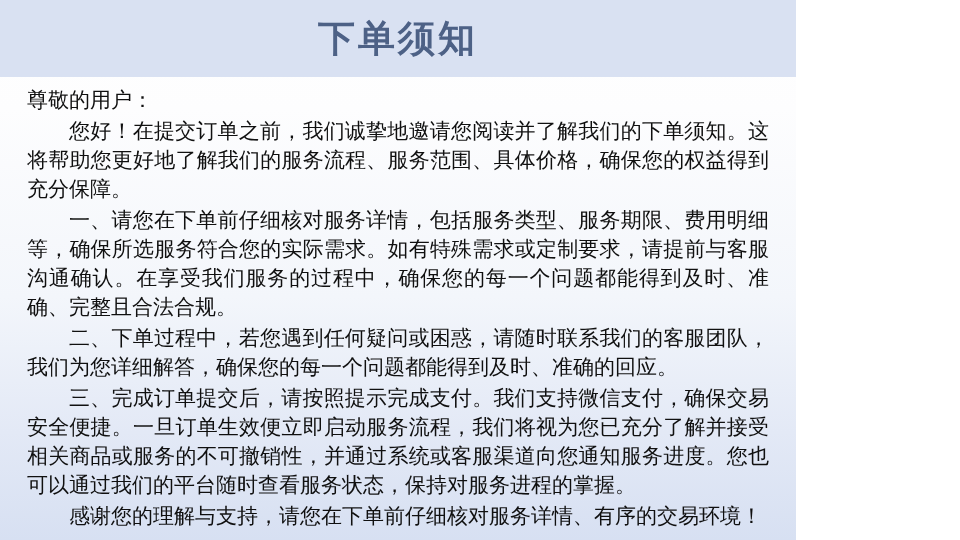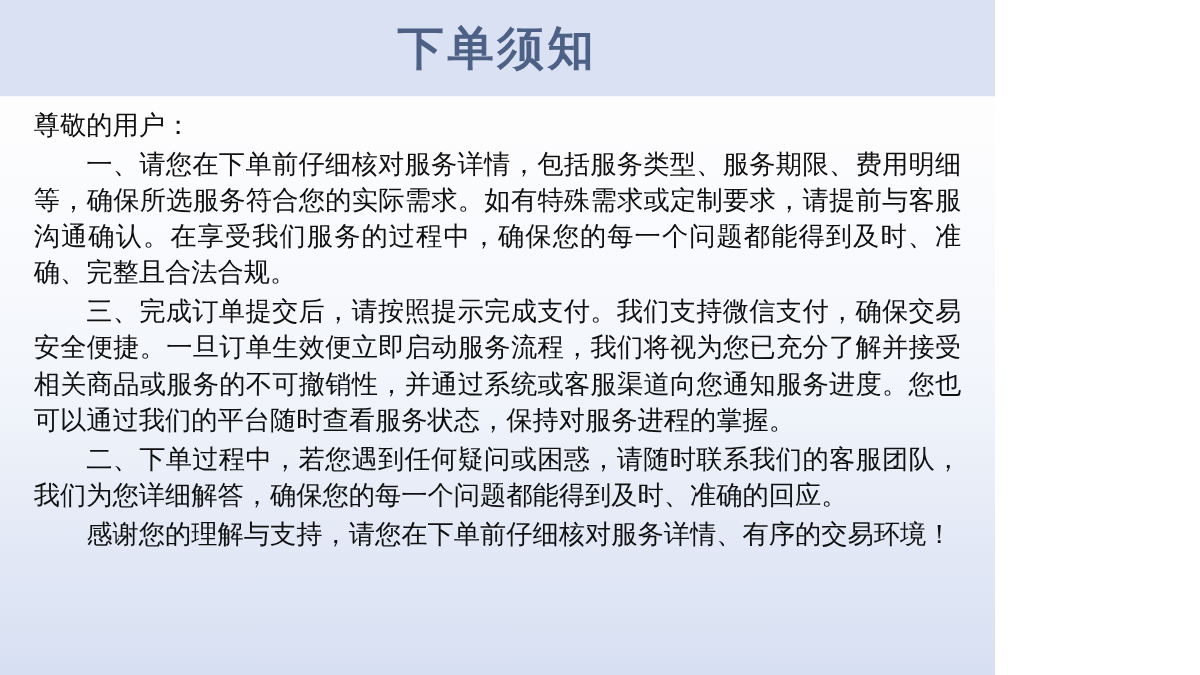--- a/index.html
+++ b/index.html
@@ -56,18 +56,19 @@
 </style>
 </head>
 <body>
 
 <div class="slide">
   <header class="header">
     <h1>下单须知</h1>
   </header>
   <main class="content">
     <p class="salutation">尊敬的用户：</p>
+    <p class="para">您好！在提交订单之前，我们诚挚地邀请您阅读并了解我们的下单须知。这将帮助您更好地了解我们的服务流程、服务范围、具体价格，确保您的权益得到充分保障。</p>
     <p class="para">一、请您在下单前仔细核对服务详情，包括服务类型、服务期限、费用明细等，确保所选服务符合您的实际需求。如有特殊需求或定制要求，请提前与客服沟通确认。在享受我们服务的过程中，确保您的每一个问题都能得到及时、准确、完整且合法合规。</p>
+    <p class="para">二、下单过程中，若您遇到任何疑问或困惑，请随时联系我们的客服团队，我们为您详细解答，确保您的每一个问题都能得到及时、准确的回应。</p>
     <p class="para">三、完成订单提交后，请按照提示完成支付。我们支持微信支付，确保交易安全便捷。一旦订单生效便立即启动服务流程，我们将视为您已充分了解并接受相关商品或服务的不可撤销性，并通过系统或客服渠道向您通知服务进度。您也可以通过我们的平台随时查看服务状态，保持对服务进程的掌握。</p>
-    <p class="para">二、下单过程中，若您遇到任何疑问或困惑，请随时联系我们的客服团队，我们为您详细解答，确保您的每一个问题都能得到及时、准确的回应。</p>
     <p class="para">感谢您的理解与支持，请您在下单前仔细核对服务详情、有序的交易环境！</p>
   </main>
 </div>
 
 </body></html>

